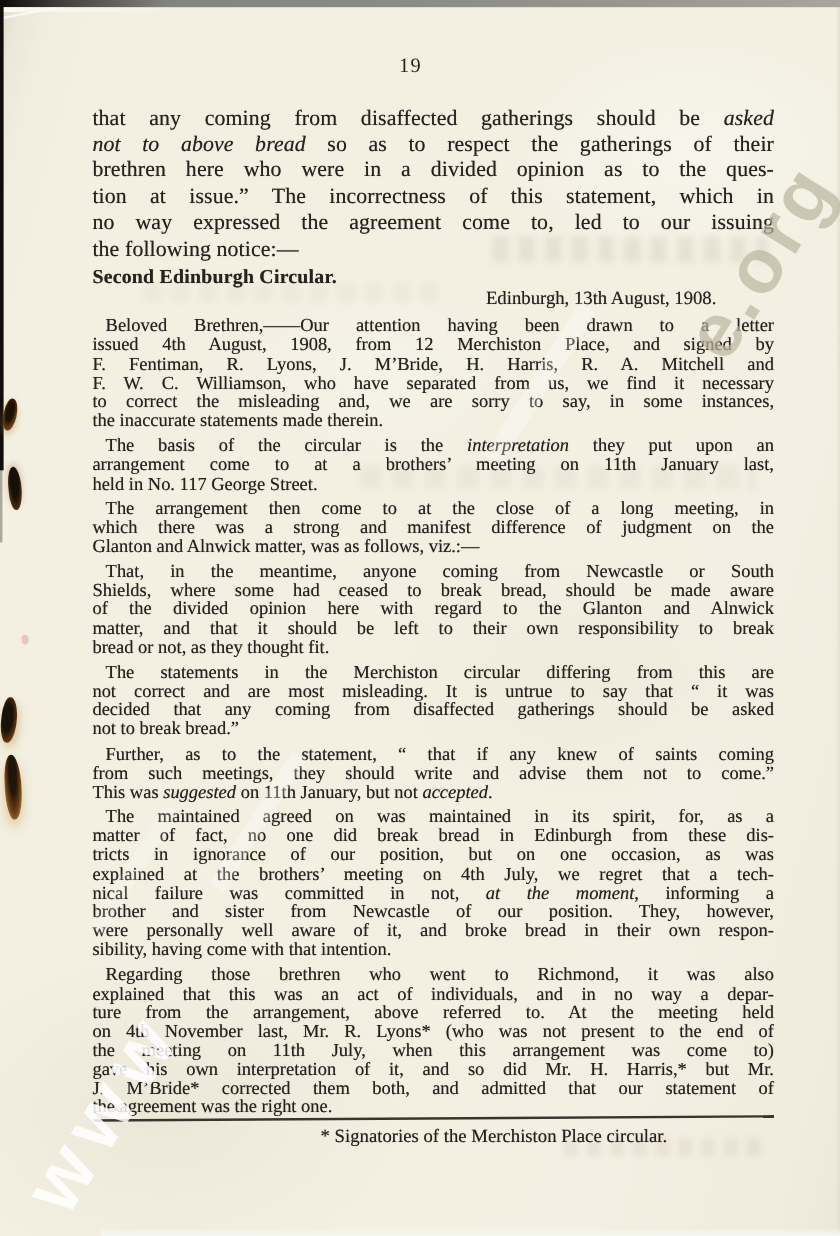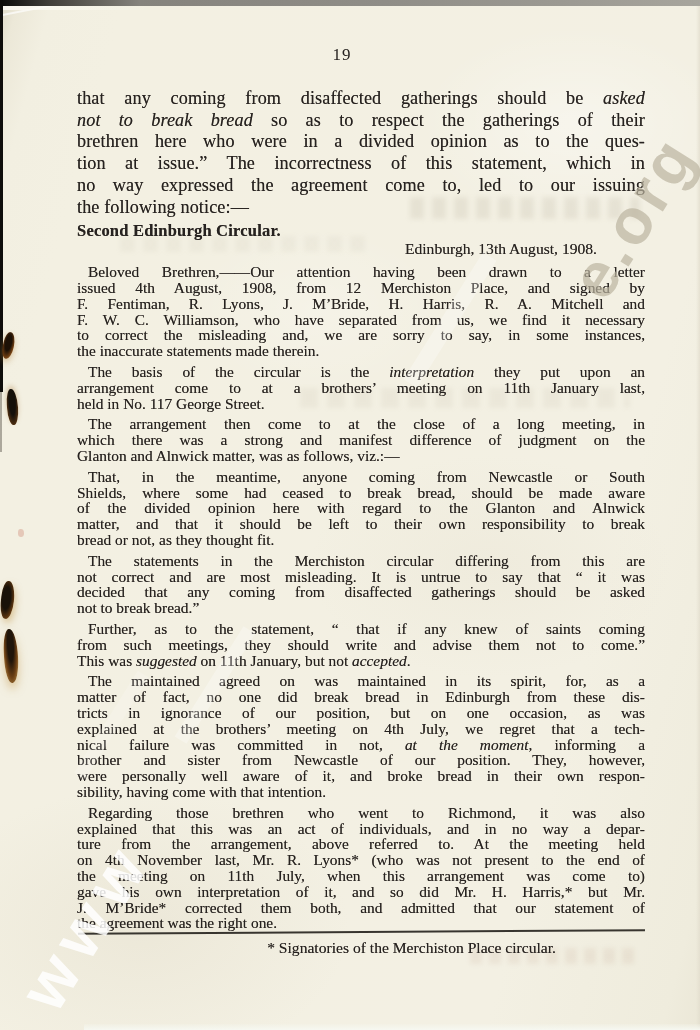--- a/index.html
+++ b/index.html
@@ -111,21 +111,21 @@
   <div class="stain c"></div>
   <div class="stain d"></div>
   <div class="stain speck"></div>
 
   <div class="pageno">19</div>
 
   <div class="textcol">
     <div id="intro-paras">
         <div class="para intro">
           <div class="line"><span>that any coming from disaffected gatherings should be </span><span class="it">asked</span></div>
-          <div class="line"><span class="it">not to break bread</span><span> so as to respect the gatherings of their</span></div>
+          <div class="line"><span class="it">not to above bread</span><span> so as to respect the gatherings of their</span></div>
           <div class="line"><span>brethren here who were in a divided opinion as to the ques-</span></div>
           <div class="line"><span>tion at issue.”  The incorrectness of this statement, which in</span></div>
           <div class="line"><span>no way expressed the agreement come to, led to our issuing</span></div>
           <div class="line last"><span>the following notice:—</span></div>
         </div>
       </div>
     <div class="heading">Second Edinburgh Circular.</div>
     <div class="dateline">Edinburgh, 13th August, 1908.</div>
     <div id="body-paras">
         <div class="para body">

